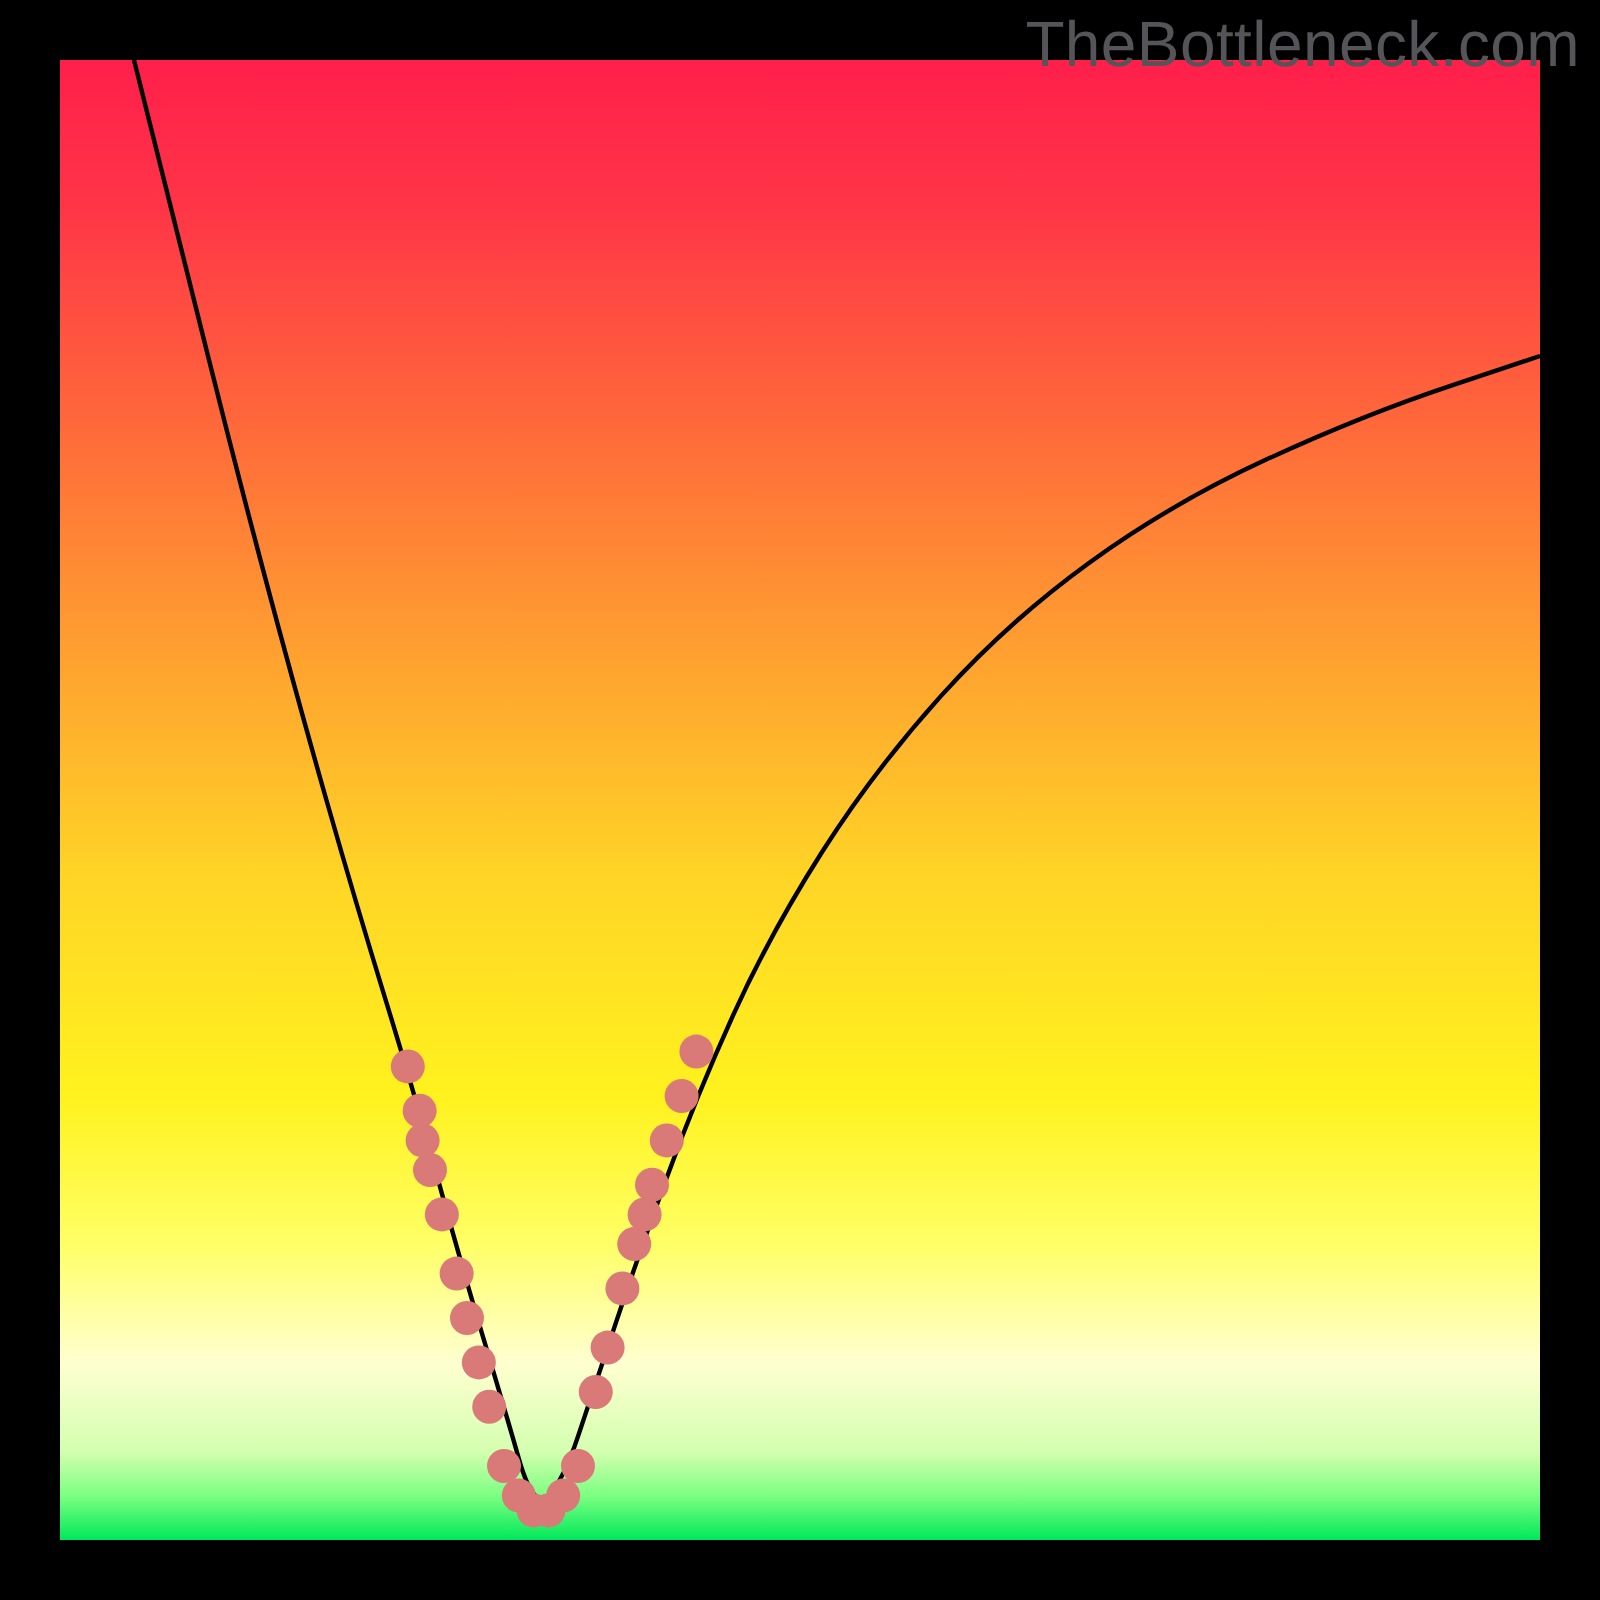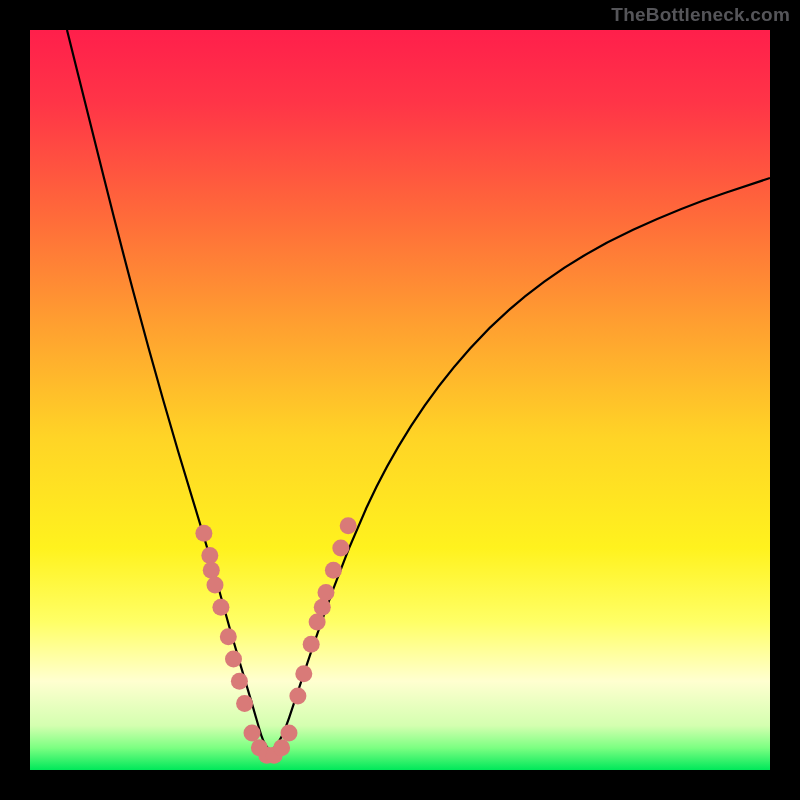--- a/index.html
+++ b/index.html
@@ -14,22 +14,22 @@
     position: relative;
     width: 800px;
     height: 800px;
     background: #000;
   }
   .watermark {
     position: absolute;
     top: 4px;
     right: 10px;
     font-family: Arial, Helvetica, sans-serif;
-    font-size: 19px;
-    font-weight: 700;
+    font-size: 32px;
+    font-weight: 400;
     color: #555559;
     letter-spacing: 0.2px;
     z-index: 10;
   }
   svg {
     position: absolute;
     top: 0;
     left: 0;
   }
 </style>

